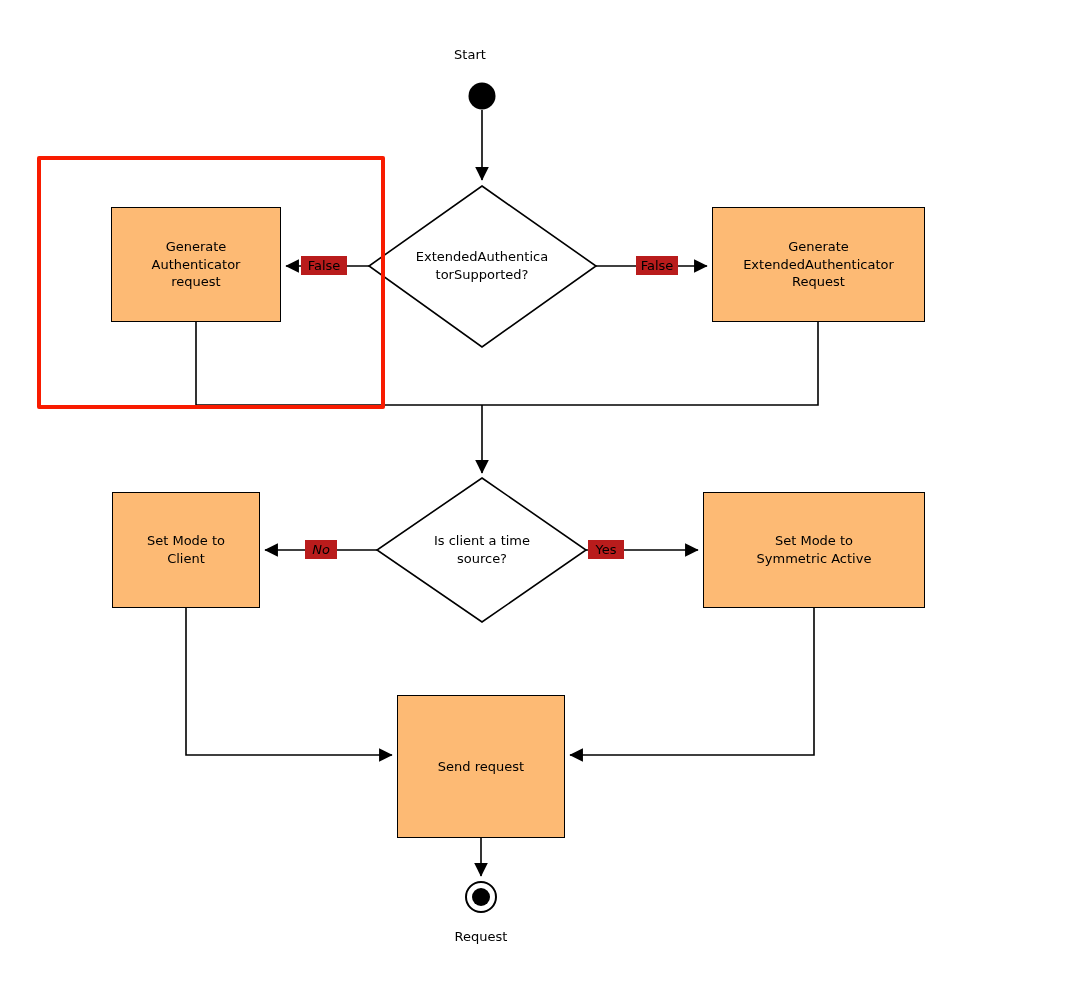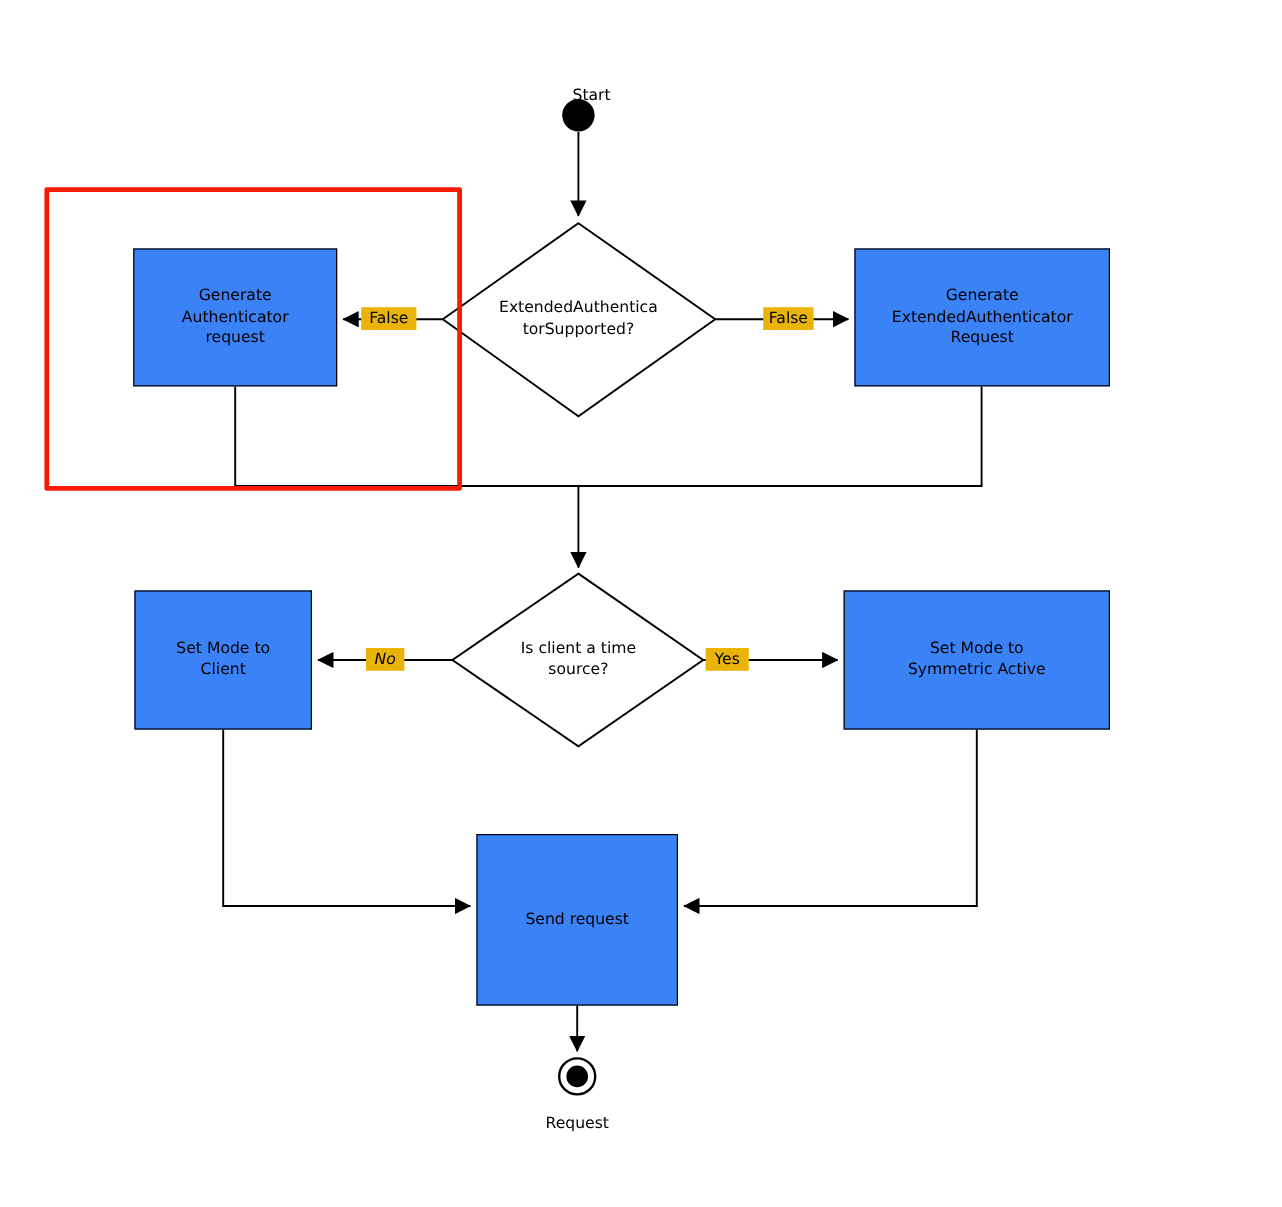--- a/index.html
+++ b/index.html
@@ -22,27 +22,27 @@
   svg .shape{stroke:var(--stroke);stroke-width:1.6;fill:#fff;}
   svg .filled{fill:var(--stroke);stroke:none;}
 
   .node{
     position:absolute;z-index:2;
     display:flex;align-items:center;justify-content:center;
     text-align:center;white-space:pre-line;line-height:1.35;
   }
   .box{
     border:1.6px solid var(--stroke);
-    background:#3b82f6;
+    background:#fdba74;
   }
   .plain{background:transparent;}
   .edge-label{
     position:absolute;z-index:2;
     display:flex;align-items:center;justify-content:center;
-    background:#eab308;padding:0 2px;line-height:1.2;
+    background:#b91c1c;padding:0 2px;line-height:1.2;
   }
   .caption{
     position:absolute;z-index:2;
     display:flex;align-items:center;justify-content:center;
     text-align:center;
   }
   .highlight-rect{
     position:absolute;z-index:3;
     left:37px;top:156px;width:348px;height:253px;
     border:4.5px solid var(--highlight);
@@ -85,21 +85,21 @@
     <polyline points="186,608 186,755 392,755" class="edge" marker-end="url(#arrow)"></polyline>
 
     <polyline points="814,608 814,755 570,755" class="edge" marker-end="url(#arrow)"></polyline>
 
     <line x1="481" y1="810" x2="481" y2="876" class="edge" marker-end="url(#arrow)"></line>
 
     <circle cx="481" cy="897" r="15" class="shape" style="stroke-width:2"></circle>
     <circle cx="481" cy="897" r="9" class="filled"></circle>
   </svg>
 
-  <div class="caption" style="left:458px;top:45px;width:70px;height:18px;margin-top:25px;">Start</div>
+  <div class="caption" style="left:435px;top:45px;width:70px;height:18px;">Start</div>
 
   <div class="caption" style="left:446px;top:927px;width:70px;height:18px;">Request</div>
 
   <div class="node plain" style="left:382px;top:238px;width:200px;height:56px;">ExtendedAuthentica
 torSupported?</div>
 
   <div class="node plain" style="left:392px;top:524px;width:180px;height:52px;">Is client a time
 source?</div>
 
   <div class="node box" style="left:111px;top:207px;width:170px;height:115px;">Generate

